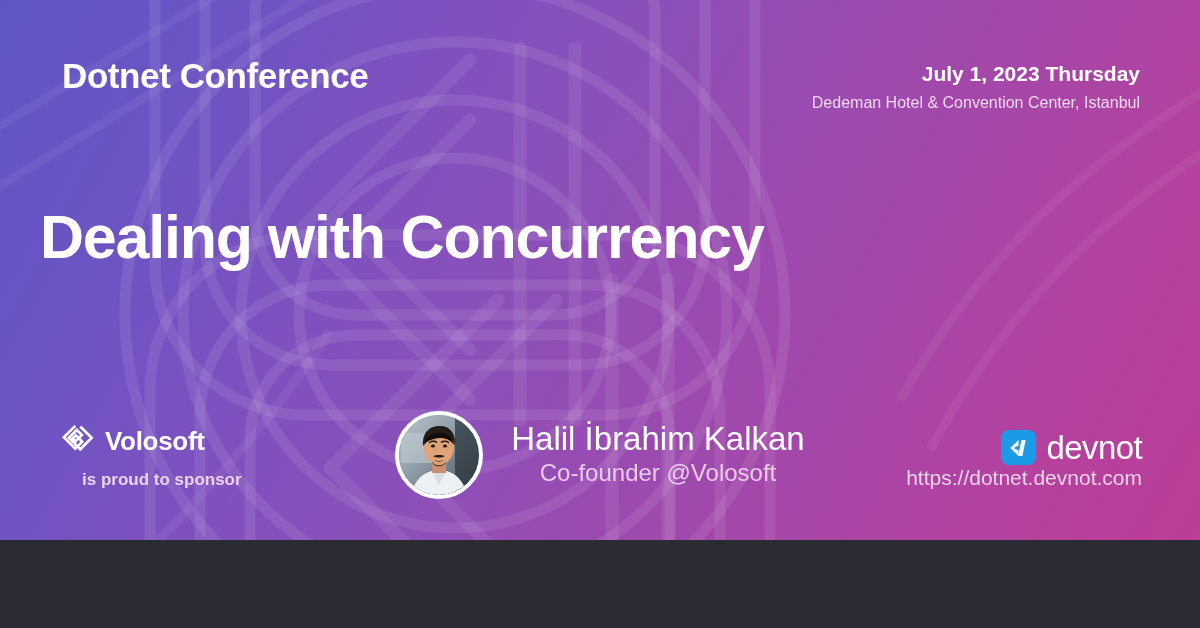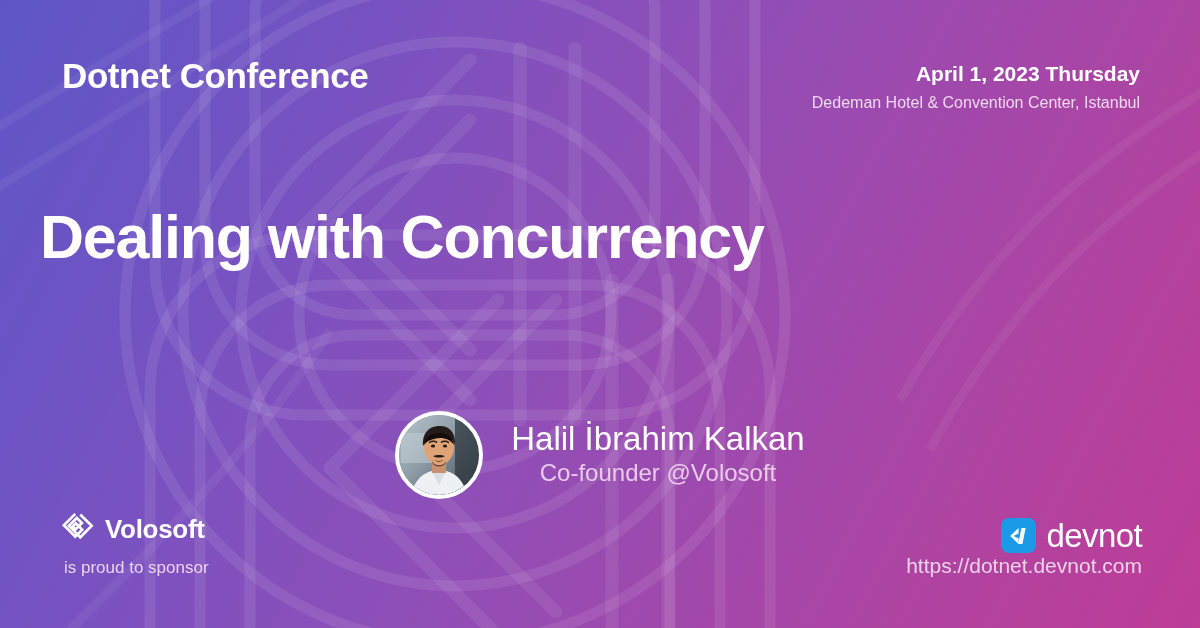--- a/index.html
+++ b/index.html
@@ -6,21 +6,21 @@
   html, body {
     margin: 0;
     padding: 0;
     background: #2b2b34;
   }
   * { box-sizing: border-box; }
 
   .banner {
     position: relative;
     width: 1200px;
-    height: 628px;
+    height: 540px;
     overflow: hidden;
     font-family: "Liberation Sans", "DejaVu Sans", sans-serif;
     background: linear-gradient(118deg,
         #5f56c6 0%,
         #6b54c4 14%,
         #7d51bf 30%,
         #8e4fb8 47%,
         #a148ab 66%,
         #b2429f 84%,
         #bd3d97 100%);
@@ -144,24 +144,24 @@
   .sponsor-logo .mark { display: block; flex: 0 0 auto; }
   .sponsor-name {
     font-size: 26px;
     font-weight: bold;
     letter-spacing: -0.3px;
     color: #ffffff;
     line-height: 1;
   }
   .sponsor-tagline {
     font-size: 17px;
-    font-weight: normal;
+    font-weight: bold;
     color: #ebd4ea;
     margin-top: 12px;
-    margin-left: 2px;
+    margin-left: 20px;
     line-height: 1;
   }
 
   .footer-right {
     position: absolute;
     right: 58px;
     bottom: 52px;
     text-align: right;
   }
   .devnot-logo {
@@ -245,21 +245,21 @@
       <path d="M 1240 70 C 1080 160 980 260 900 400"></path>
       <path d="M 1240 130 C 1090 220 1000 320 930 450"></path>
       <path d="M 60 640 C 180 520 260 440 330 330"></path>
     </g>
   </svg>
 
   <div class="header">
     <div class="brand-title">Dotnet Conference</div>
 
     <div class="event-meta">
-      <div class="event-date">April 1, 2023 Thursday</div>
+      <div class="event-date">July 1, 2023 Thursday</div>
       <div class="event-venue">Dedeman Hotel &amp; Convention Center, Istanbul</div>
     </div>
   </div>
 
   <div class="session-title">
     <div class="line">Dealing with Concurrency</div>
   </div>
 
   <div class="speaker">
     <div class="avatar">

